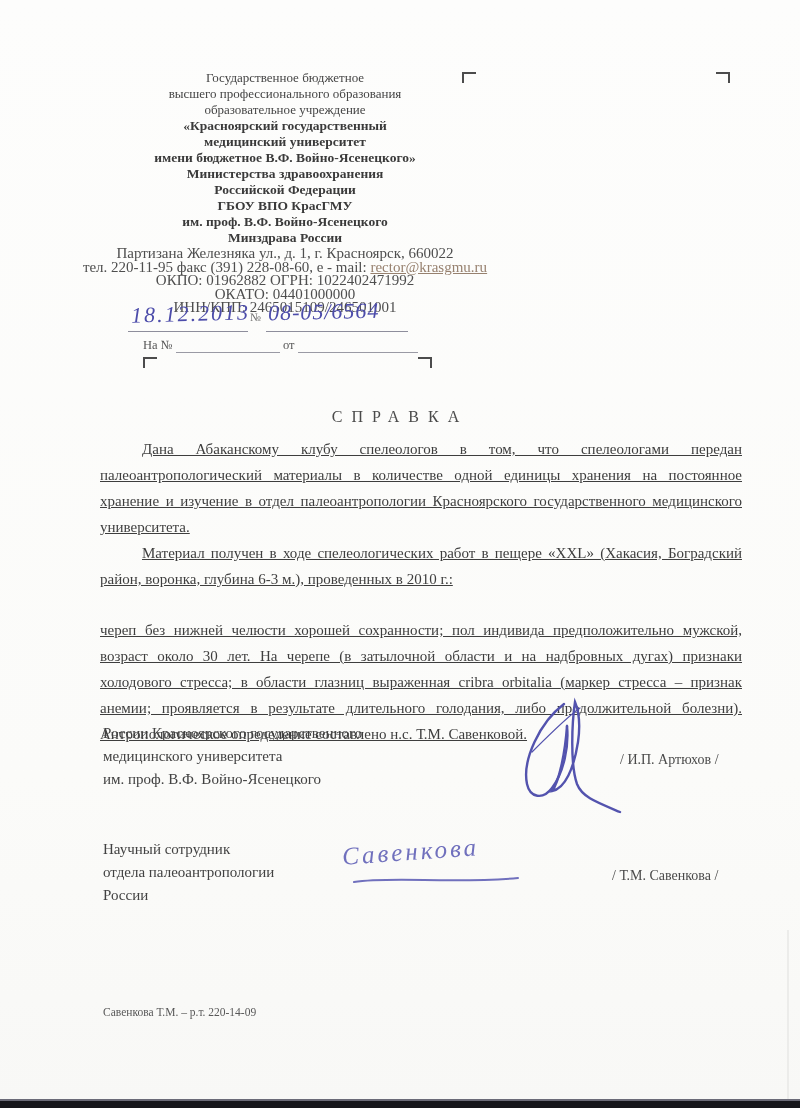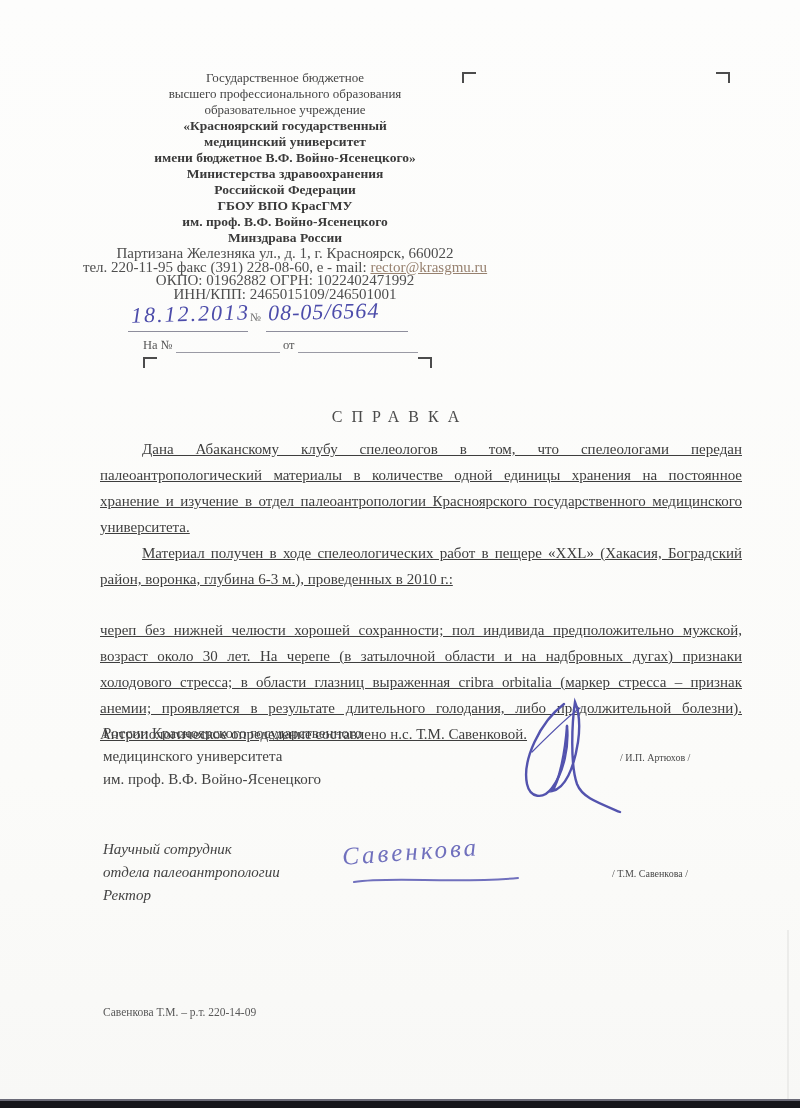--- a/index.html
+++ b/index.html
@@ -30,21 +30,21 @@
   .doc-title{position:absolute;left:0;top:408px;width:800px;text-align:center;
     font-size:16px;letter-spacing:9px;color:#4a4a4a;}
   
   .body-text{position:absolute;left:100px;top:436px;width:642px;
     font-size:15px;line-height:26px;text-align:justify;color:#3e3e3e;}
   .body-text p{margin:0;text-decoration:underline;}
   .indent{text-indent:42px;}
   .gap-top{margin-top:25px !important;}
   
   .sig-pos{position:absolute;font-size:15px;line-height:23px;color:#424242;}
-  .sig-name{position:absolute;font-size:10px;color:#4a4a4a;white-space:nowrap;}
+  .sig-name{position:absolute;font-size:14px;color:#4a4a4a;white-space:nowrap;}
   .sig-svg{position:absolute;}
   .hand-sav{position:absolute;left:342px;top:838px;font-size:25px;font-style:italic;
     letter-spacing:3px;color:#7070bd;transform:rotate(-4deg);white-space:nowrap;}
   .sav-swoosh{position:absolute;left:352px;top:872px;}
   
   .footer-note{position:absolute;left:103px;top:1006px;font-size:11.5px;color:#585858;}
   .edge-line{position:absolute;left:787px;top:930px;width:2px;height:172px;background:#ececea;}
   .scan-bar{position:absolute;left:0;top:1101px;width:800px;height:7px;background:#16161b;}
   .scan-bar-shadow{position:absolute;left:0;top:1099px;width:800px;height:2px;background:#6b6b78;}
 </style>
@@ -61,20 +61,21 @@
     <div class="lh-name">медицинский университет</div>
     <div class="lh-name">имени бюджетное В.Ф. Войно-Ясенецкого»</div>
     <div class="lh-name">Министерства здравоохранения</div>
     <div class="lh-name">Российской Федерации</div>
     <div class="lh-name">ГБОУ ВПО КрасГМУ</div>
     <div class="lh-name">им. проф. В.Ф. Войно-Ясенецкого</div>
     <div class="lh-name">Минздрава России</div>
     <div class="lh-small">Партизана Железняка ул., д. 1, г. Красноярск, 660022</div>
     <div class="lh-small"><span>тел. 220-11-95 факс (391) 228-08-60, е - mail: </span><span class="lh-email">rector@krasgmu.ru</span></div>
     <div class="lh-small">ОКПО: 01962882 ОГРН: 1022402471992</div>
+    <div class="lh-small">ОКАТО: 04401000000</div>
     <div class="lh-small">ИНН/КПП: 2465015109/246501001</div>
   </div>
 
   <div class="corner corner-tl" style="left:462px;top:72px;"></div>
   <div class="corner corner-tr" style="left:716px;top:72px;"></div>
   <div class="corner corner-tl" style="left:143px;top:357px;"></div>
   <div class="corner corner-tr" style="left:418px;top:357px;"></div>
 
   <div class="rule" style="left:128px;top:331px;width:120px;"></div>
   <div class="rule" style="left:266px;top:331px;width:142px;"></div>
@@ -104,24 +105,24 @@
   </div>
   <svg class="sig-svg" style="left:512px;top:688px;" width="125" height="128" viewBox="0 0 125 128">
     <g fill="none" stroke="#5353ae" stroke-width="2.4" stroke-linecap="round">
       <path d="M 52 16 C 28 34, 10 72, 15 96 C 18 110, 31 112, 40 100 C 52 84, 57 58, 55 38"></path>
       <path d="M 55 38 C 53 66, 47 94, 40 103 C 53 101, 62 80, 66 54 C 68 40, 68 26, 63 14 C 60 34, 58 76, 65 96 C 70 109, 84 114, 108 124"></path>
       <path d="M 20 64 C 38 46, 56 28, 68 20" stroke-width="1.2"></path>
     </g>
   </svg>
   <div class="sig-name" style="left:620px;top:752px;">/ И.П. Артюхов /</div>
 
-  <div class="sig-pos" style="left:103px;top:838px;width:300px;font-style:italic;">
+  <div class="sig-pos" style="left:103px;top:838px;width:300px;">
     <div>Научный сотрудник</div>
     <div>отдела палеоантропологии</div>
-    <div>Ректор</div>
+    <div>России</div>
   </div>
   <div class="hand-sav">Савенкова</div>
   <svg class="sav-swoosh" width="170" height="14" viewBox="0 0 170 14">
     <path d="M 2 10 C 40 4, 100 12, 166 6" fill="none" stroke="#7070bd" stroke-width="2" stroke-linecap="round"></path>
   </svg>
   <div class="sig-name" style="left:612px;top:868px;">/ Т.М. Савенкова /</div>
 
   <div class="footer-note">Савенкова Т.М. – р.т. 220-14-09</div>
 
   <div class="edge-line"></div>

